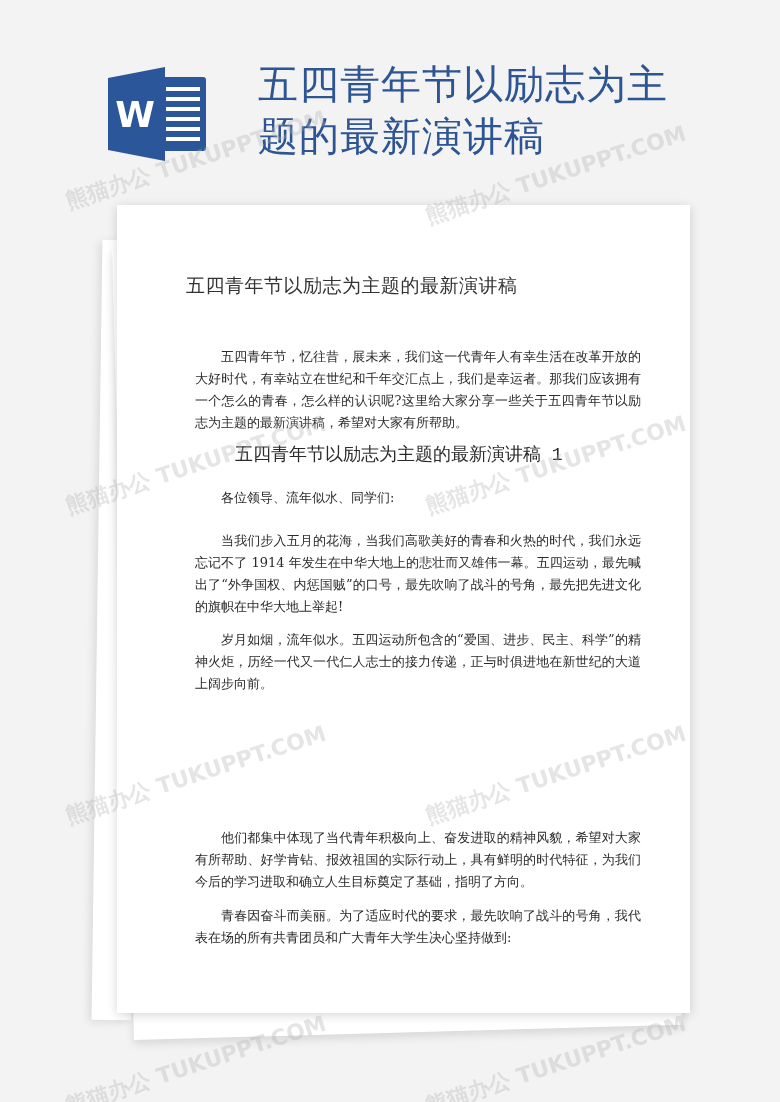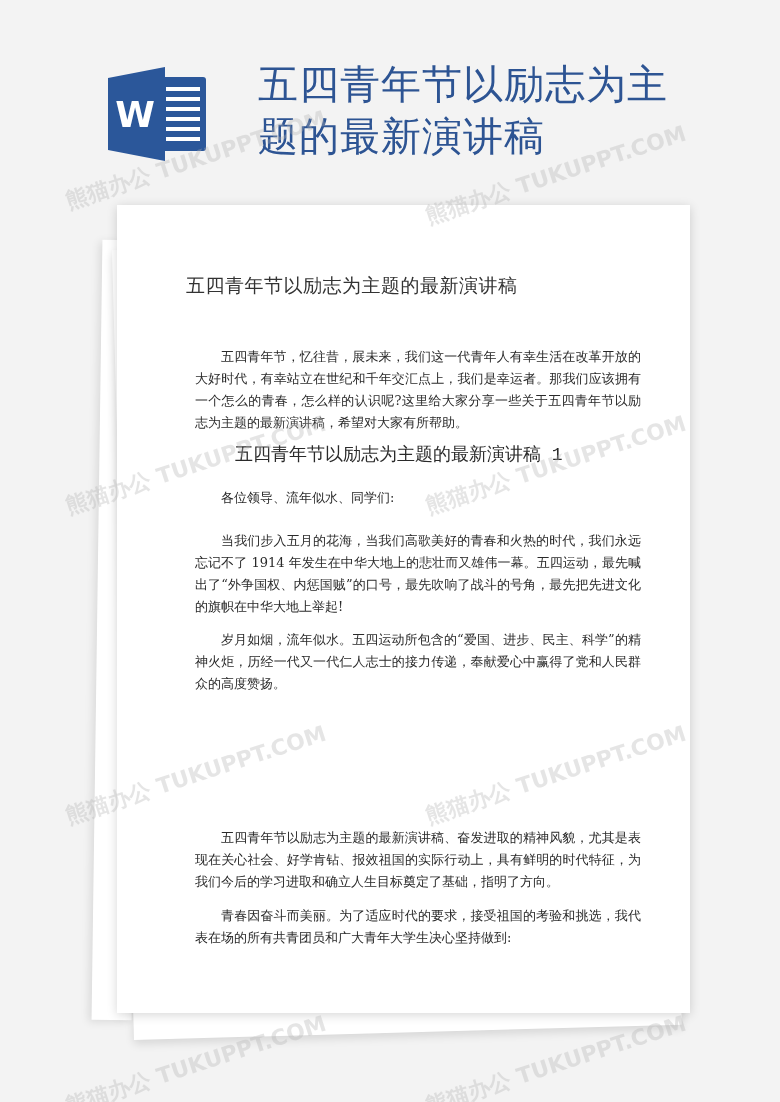--- a/index.html
+++ b/index.html
@@ -75,30 +75,30 @@
 
   <div class="body-text" style="top:282px;">
     <p>各位领导、流年似水、同学们:</p>
   </div>
 
   <div class="body-text" style="top:325px;">
     <p>当我们步入五月的花海，当我们高歌美好的青春和火热的时代，我们永远忘记不了 1914 年发生在中华大地上的悲壮而又雄伟一幕。五四运动，最先喊出了“外争国权、内惩国贼”的口号，最先吹响了战斗的号角，最先把先进文化的旗帜在中华大地上举起!</p>
   </div>
 
   <div class="body-text" style="top:424px;">
-    <p>岁月如烟，流年似水。五四运动所包含的“爱国、进步、民主、科学”的精神火炬，历经一代又一代仁人志士的接力传递，奉献爱心中赢得了党和人民群众的高度赞扬。</p>
+    <p>岁月如烟，流年似水。五四运动所包含的“爱国、进步、民主、科学”的精神火炬，历经一代又一代仁人志士的接力传递，正与时俱进地在新世纪的大道上阔步向前。</p>
   </div>
 
 
   <div class="body-text" style="top:622px;">
-    <p>五四青年节以励志为主题的最新演讲稿、奋发进取的精神风貌，尤其是表现在关心社会、好学肯钻、报效祖国的实际行动上，具有鲜明的时代特征，为我们今后的学习进取和确立人生目标奠定了基础，指明了方向。</p>
+    <p>他们都集中体现了当代青年积极向上、奋发进取的精神风貌，希望对大家有所帮助、好学肯钻、报效祖国的实际行动上，具有鲜明的时代特征，为我们今后的学习进取和确立人生目标奠定了基础，指明了方向。</p>
   </div>
 
   <div class="body-text" style="top:700px;">
-    <p>青春因奋斗而美丽。为了适应时代的要求，接受祖国的考验和挑选，我代表在场的所有共青团员和广大青年大学生决心坚持做到:</p>
+    <p>青春因奋斗而美丽。为了适应时代的要求，最先吹响了战斗的号角，我代表在场的所有共青团员和广大青年大学生决心坚持做到:</p>
   </div>
 </div>
 
 <div class="watermark" style="left:60px; top:145px;">熊猫办公 TUKUPPT.COM</div>
 <div class="watermark" style="left:420px; top:160px;">熊猫办公 TUKUPPT.COM</div>
 <div class="watermark" style="left:60px; top:450px;">熊猫办公 TUKUPPT.COM</div>
 <div class="watermark" style="left:420px; top:450px;">熊猫办公 TUKUPPT.COM</div>
 <div class="watermark" style="left:60px; top:760px;">熊猫办公 TUKUPPT.COM</div>
 <div class="watermark" style="left:420px; top:760px;">熊猫办公 TUKUPPT.COM</div>
 <div class="watermark" style="left:60px; top:1050px;">熊猫办公 TUKUPPT.COM</div>

